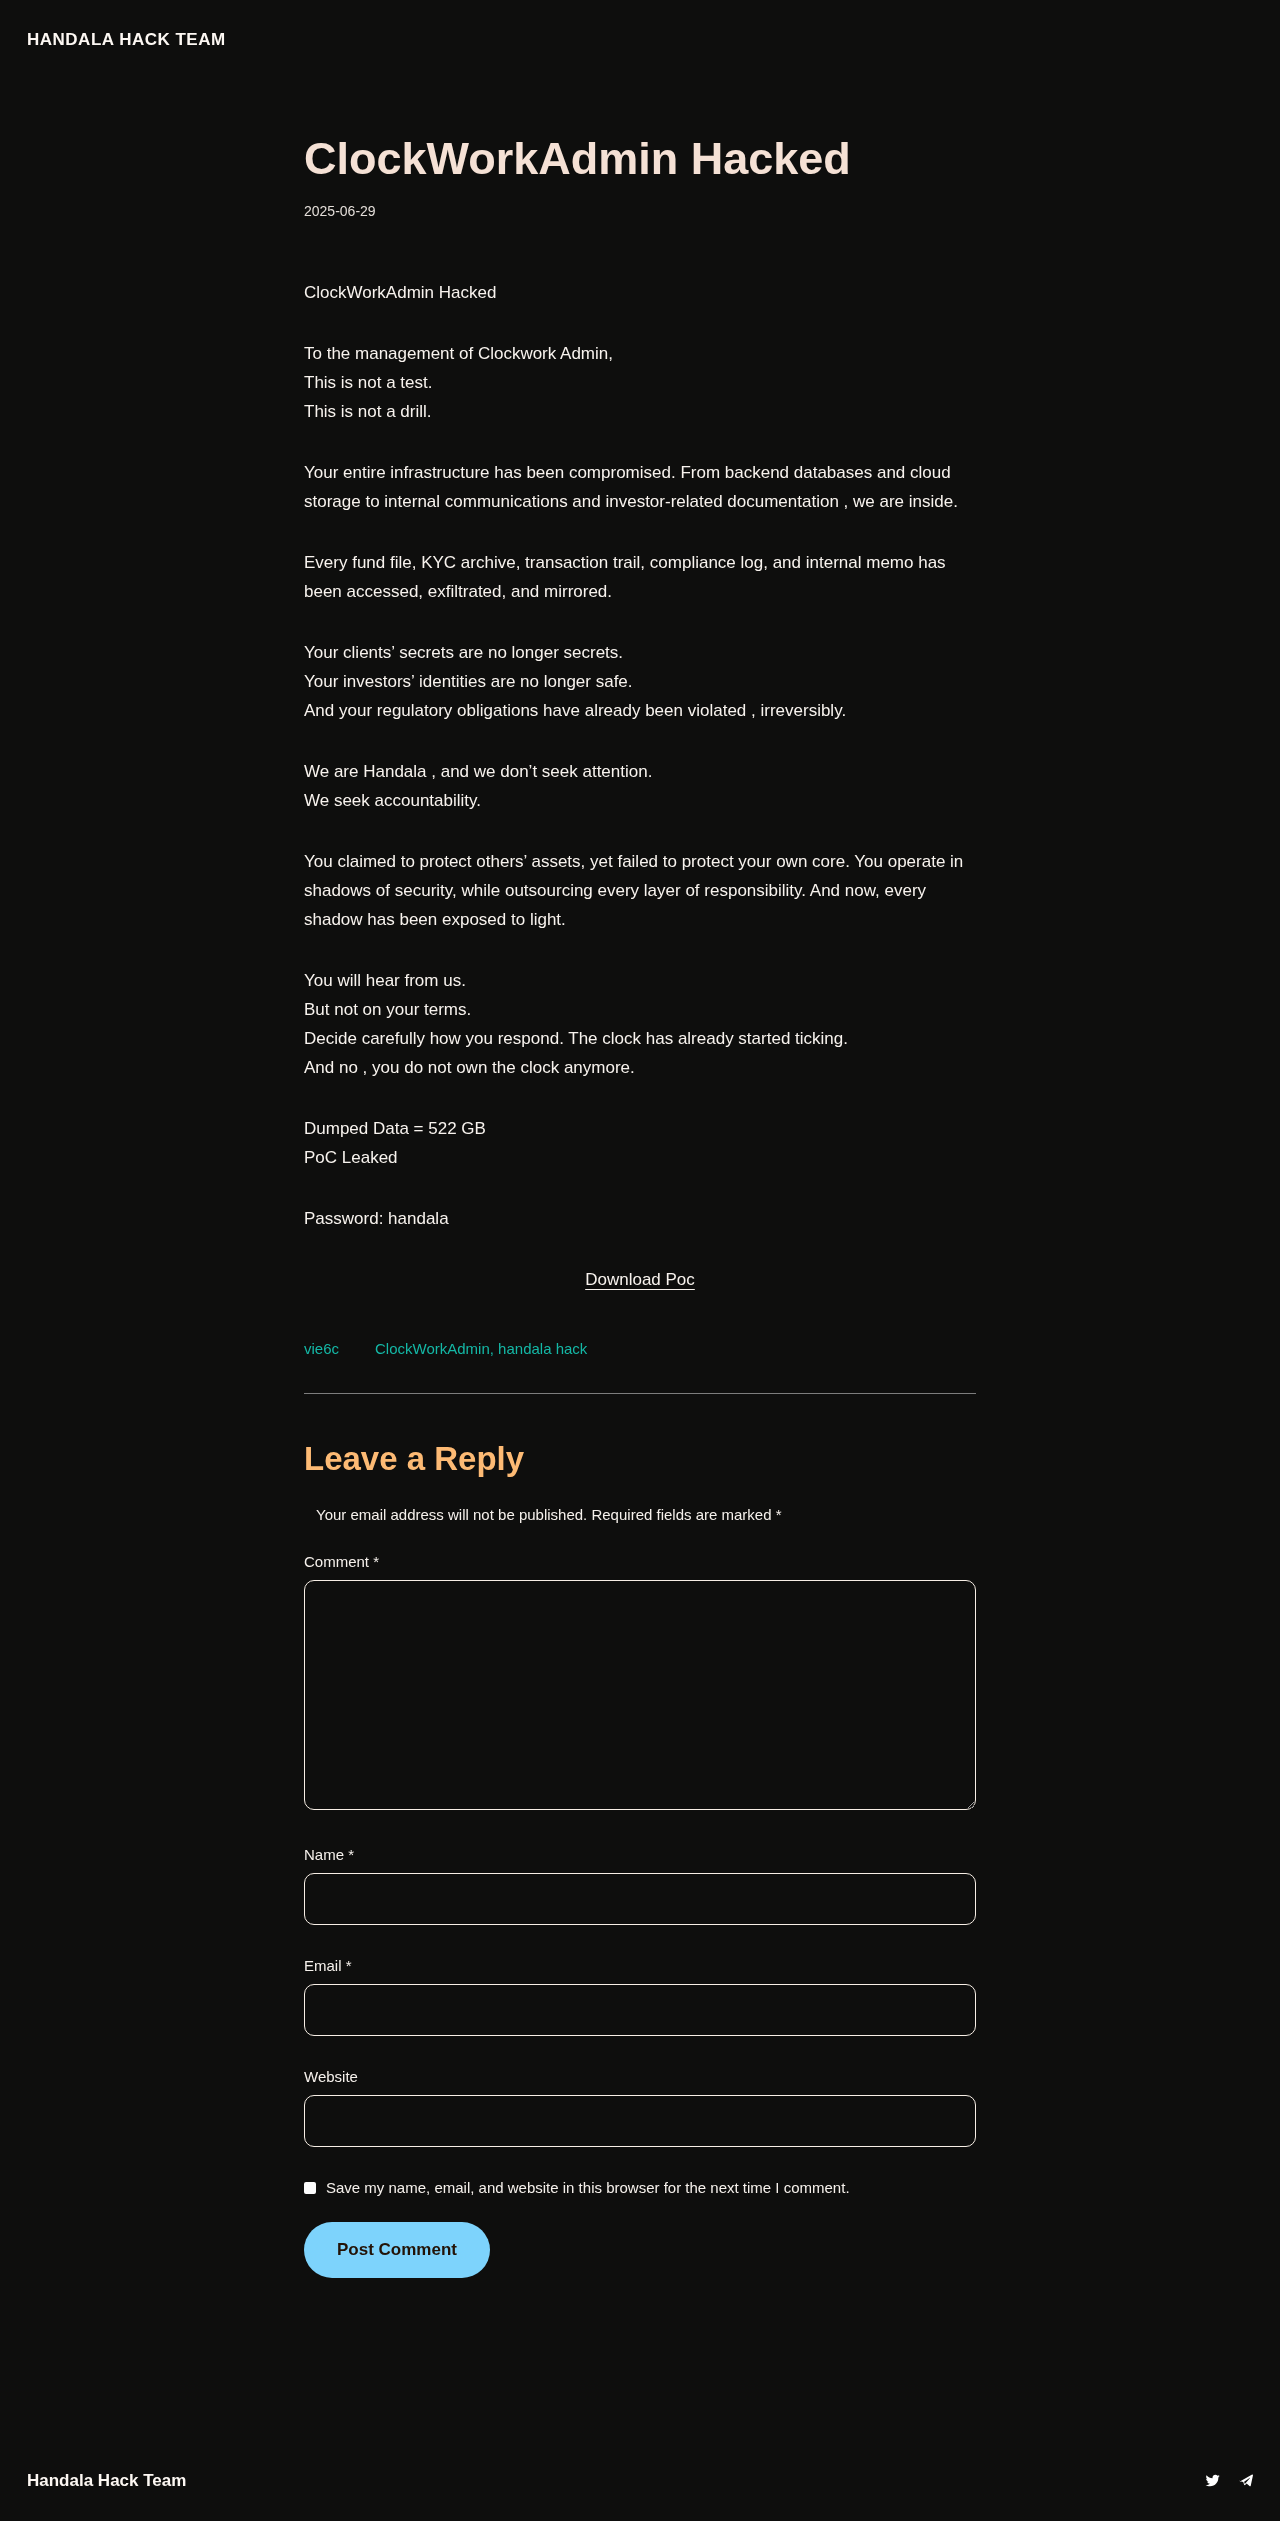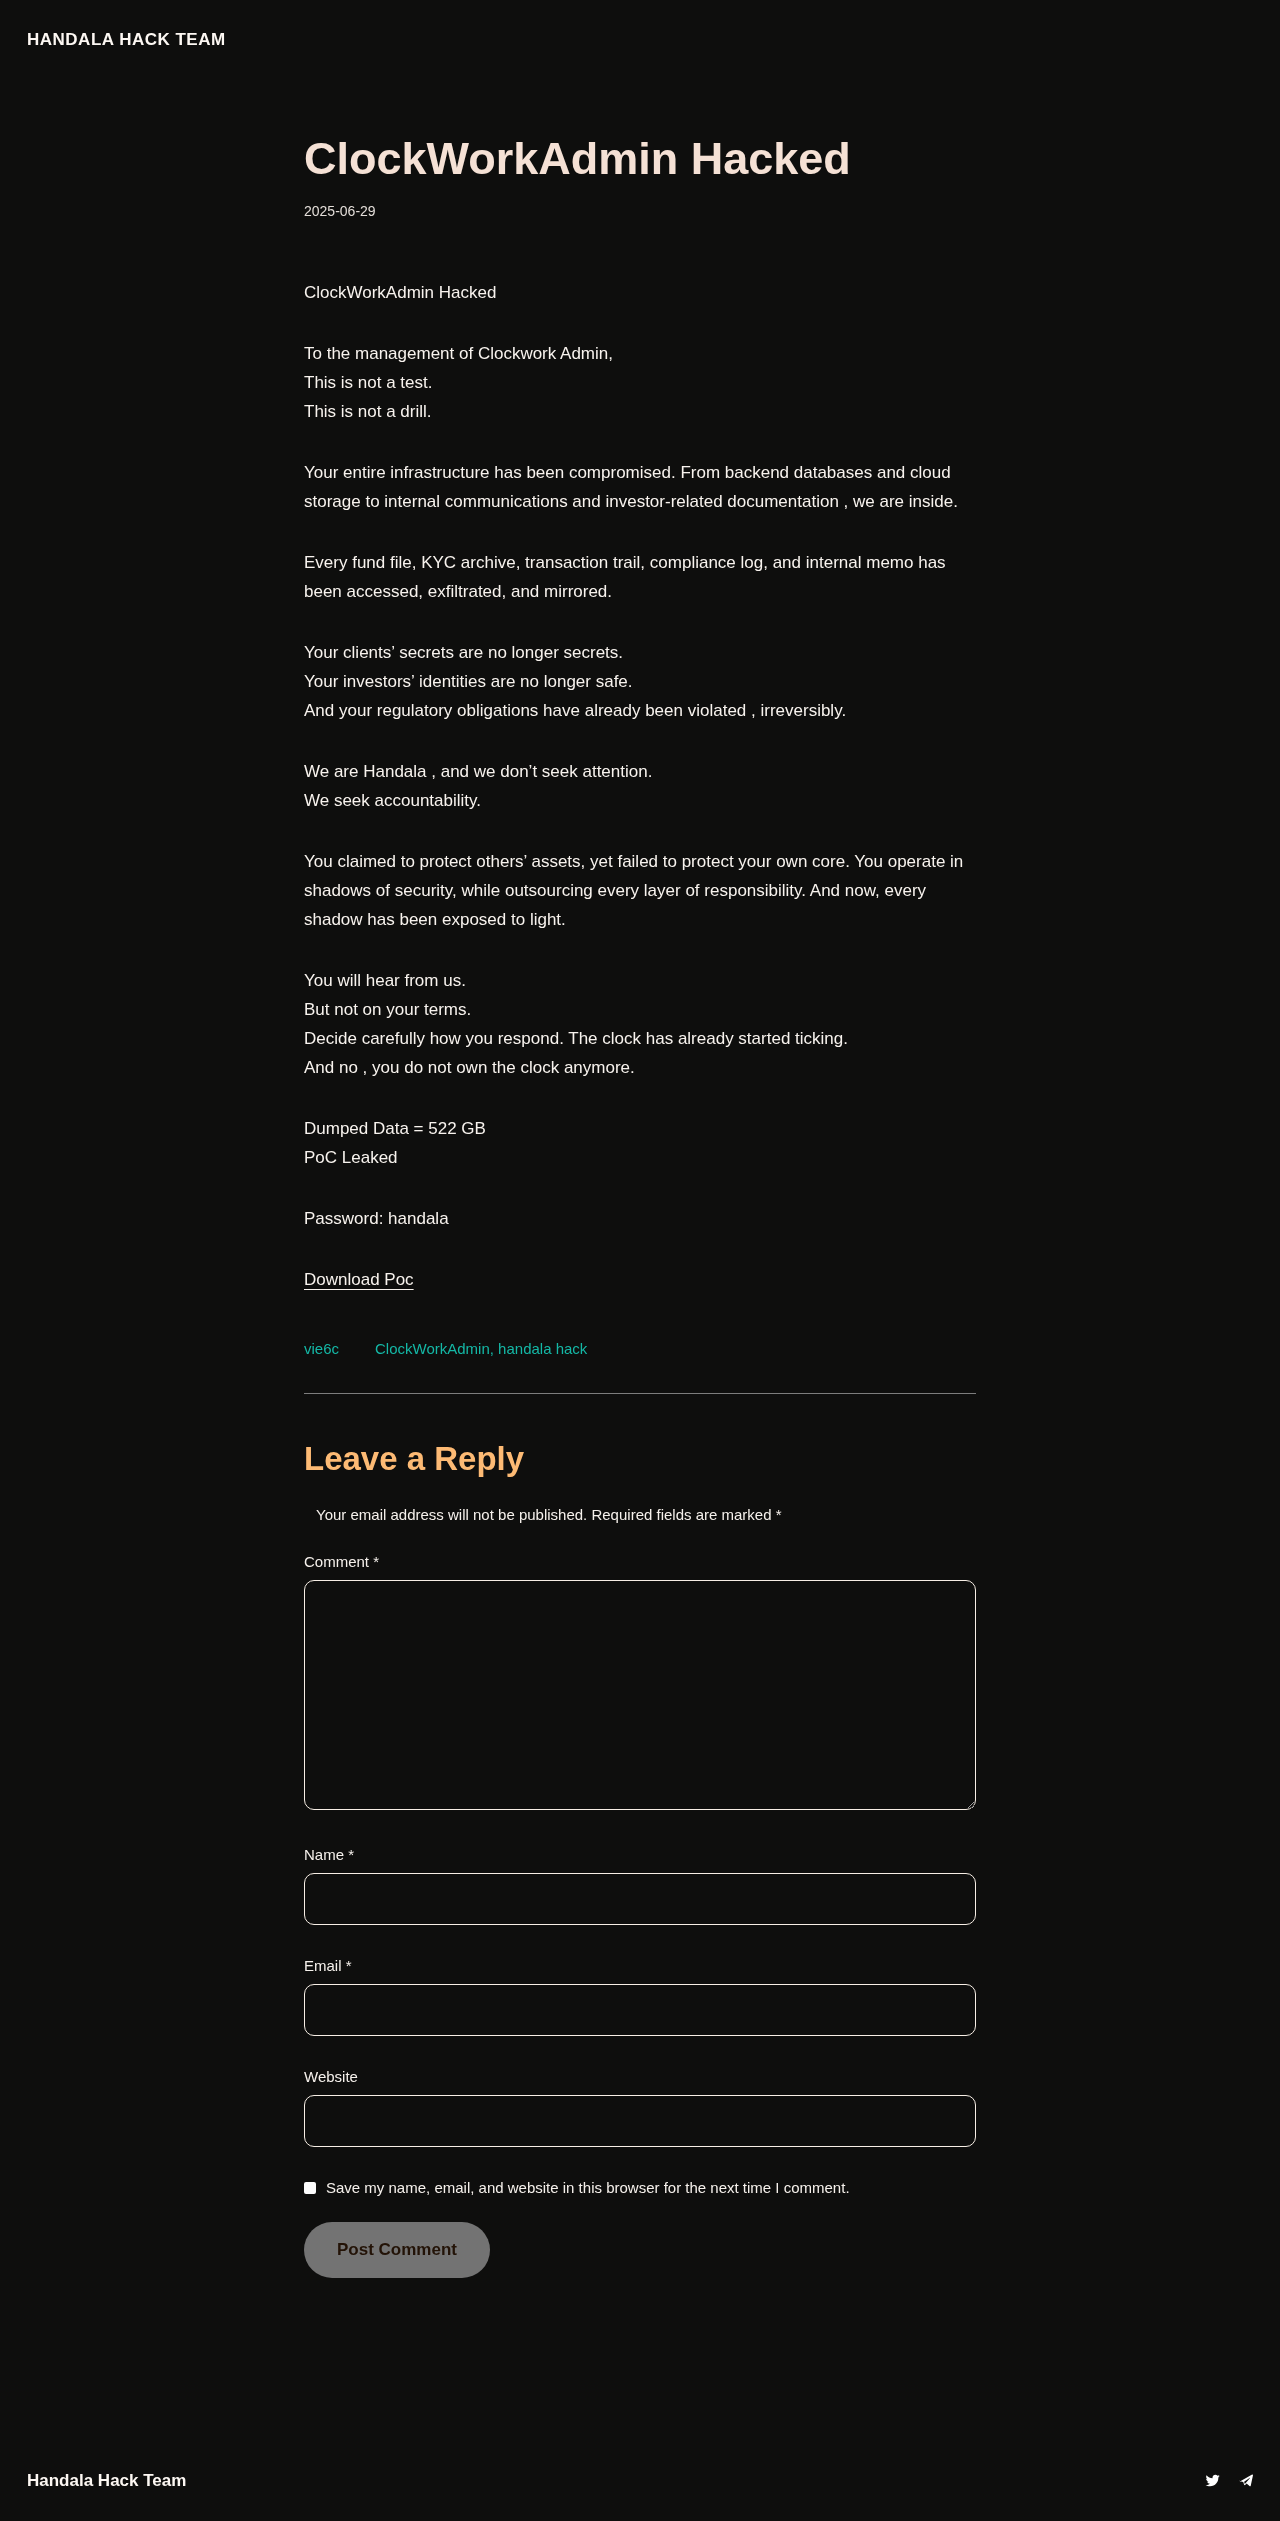--- a/index.html
+++ b/index.html
@@ -33,21 +33,21 @@
     margin: 0 0 13px;
     font-size: 45px;
     line-height: 1.2;
     font-weight: bold;
     color: #f5e1d5;
   }
   .post-date { font-size: 14px; line-height: 24px; color: #e3ddd8; }
 
   .post-content { margin-top: 55px; font-size: 17px; line-height: 29px; color: #f8f3ee; }
   .post-content p { margin: 0 0 32px; }
-  .download-row { margin: 0; font-size: 17px; line-height: 29px; }
+  .download-row { margin: 0; font-size: 17px; line-height: 29px; text-align: center; }
   .download-link { color: #f8f3ee; text-decoration: underline; text-underline-offset: 4px; cursor: pointer; }
 
   .post-meta { margin-top: 43px; display: flex; gap: 36px; font-size: 15px; line-height: 24px; color: #14b8a6; }
   .post-meta span { cursor: pointer; }
 
   .divider { border: none; border-top: 1px solid #7d7d7d; margin: 32px 0 0; }
 
   .reply-heading {
     margin: 43px 0 0;
     font-size: 33px;
@@ -83,21 +83,21 @@
   .checkbox {
     width: 12px; height: 12px; flex: 0 0 12px;
     background: #fdfdfd; border-radius: 2px;
     cursor: pointer;
   }
 
   .submit-button {
     margin-top: 22px;
     height: 56px; padding: 0 33px;
     border: none; border-radius: 28px;
-    background: #737373; color: #231307;
+    background: #7dd3fc; color: #231307;
     font-size: 17px; font-weight: bold; font-family: "Liberation Sans", sans-serif;
     cursor: pointer;
   }
 
   
   .site-footer {
     position: absolute; left: 0; right: 0; bottom: 0;
     height: 81px; padding: 0 27px;
     display: flex; align-items: center; justify-content: space-between;
   }

